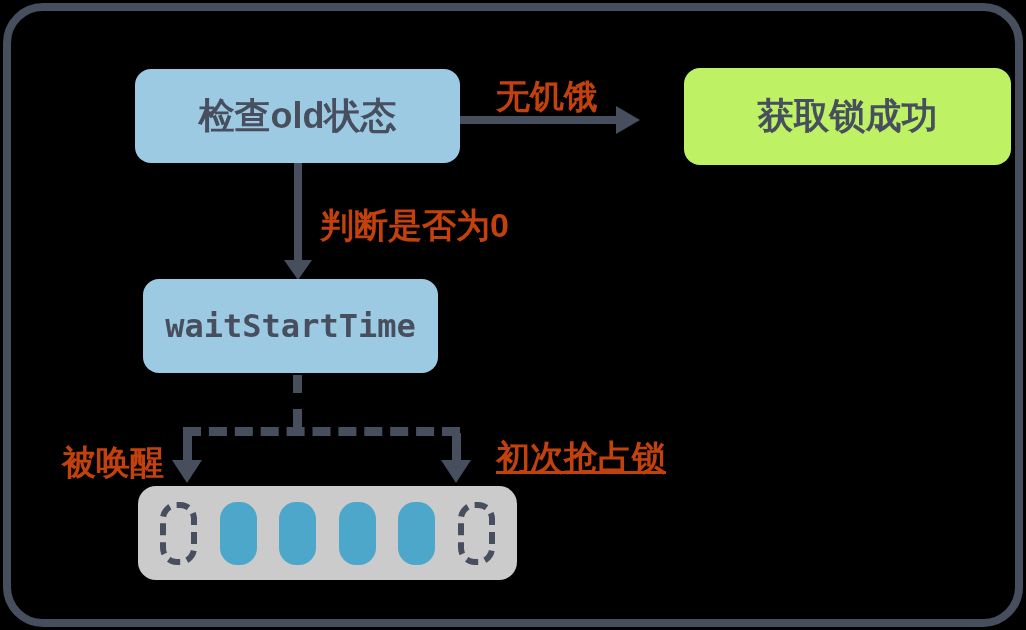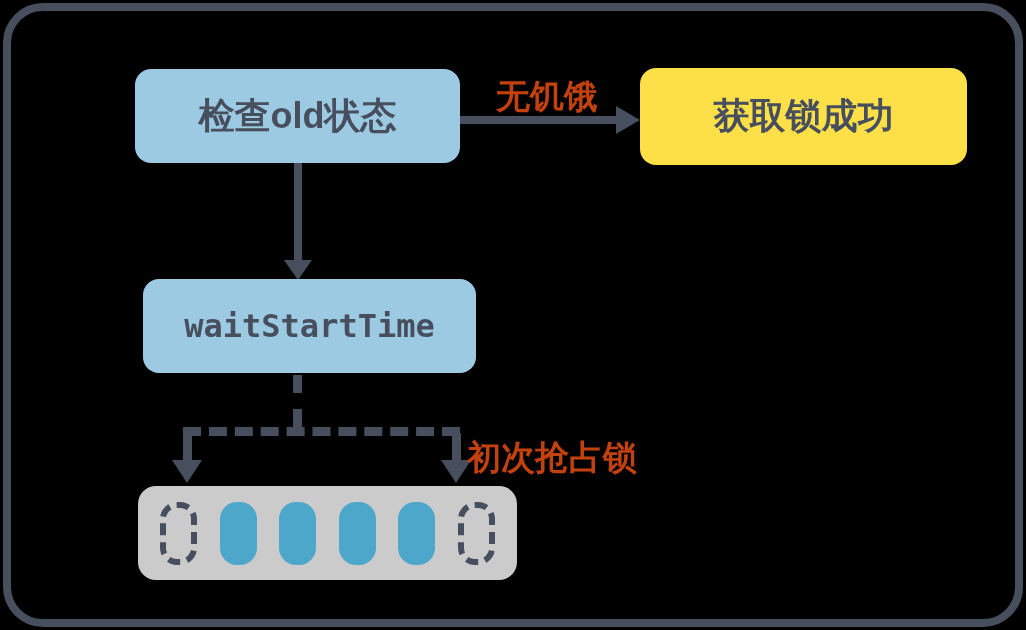--- a/index.html
+++ b/index.html
@@ -10,34 +10,34 @@
   }
   .frame{
     position:absolute;left:3px;top:3px;width:1004px;height:608px;
     border:8px solid #474f5e;border-radius:40px;
   }
   .node{
     position:absolute;display:flex;align-items:center;justify-content:center;
     border-radius:16px;font-weight:bold;font-size:36px;color:#474f5e;text-align:right;
   }
   .node-blue{background:#9dcae3;}
-  .node-pink{background:#fde047;}
+  .node-pink{background:#bef264;margin-left:44px;}
   #n-check{left:135px;top:69px;width:325px;height:94px;}
   #n-success{left:640px;top:68px;width:327px;height:97px;}
-  #n-wait{left:143px;top:279px;width:333px;height:94px;
+  #n-wait{left:143px;top:279px;width:295px;height:94px;
           font-family:"DejaVu Sans Mono", monospace;font-size:32px;}
   .edge-label{
     position:absolute;font-weight:bold;font-size:34px;color:#c2410c;
     white-space:nowrap;
   }
   #lbl-nostarve{left:492px;top:74px;width:110px;text-align:center;}
   #lbl-nolock{left:492px;top:127px;width:110px;text-align:center;}
   #lbl-judge{left:320px;top:203px;}
   #lbl-woken{left:62px;top:440px;}
-  #lbl-first{left:467px;top:435px;}
+  #lbl-first{left:496px;top:435px;text-decoration:underline;}
   .hline{position:absolute;background:#474f5e;height:8px;}
   #a1-line{left:460px;top:116px;width:158px;}
   .vline{position:absolute;background:#474f5e;width:8px;}
   #a2-line{left:294px;top:163px;height:98px;}
   .tri-right{
     position:absolute;width:0;height:0;
     border-top:14px solid transparent;border-bottom:14px solid transparent;
     border-left:24px solid #474f5e;
   }
   #a1-head{left:616px;top:106px;}
@@ -78,31 +78,33 @@
   <div class="hline" id="a1-line"></div>
   <div class="tri-right" id="a1-head"></div>
   <div class="edge-label" id="lbl-nostarve">无饥饿</div>
 
   <div class="node node-pink" id="n-success">
     <span>获取锁成功</span>
   </div>
 
   <div class="vline" id="a2-line"></div>
   <div class="tri-down" id="a2-head"></div>
+  <div class="edge-label" id="lbl-judge">判断是否为0</div>
 
   <div class="node node-blue" id="n-wait">
     <span>waitStartTime</span>
   </div>
 
   <div class="vdash" id="stub"></div>
   <div class="hdash" id="hd"></div>
   <div class="vdash" id="vd-left"></div>
   <div class="vdash" id="vd-right"></div>
   <div class="tri-down" id="bh-left"></div>
   <div class="tri-down" id="bh-right"></div>
+  <div class="edge-label" id="lbl-woken">被唤醒</div>
   <div class="edge-label" id="lbl-first">初次抢占锁</div>
 
   <div class="queue" id="queue">
       <div class="pill pill-dashed"></div>
       <div class="pill pill-solid"></div>
       <div class="pill pill-solid"></div>
       <div class="pill pill-solid"></div>
       <div class="pill pill-solid"></div>
       <div class="pill pill-dashed"></div>
     </div>

